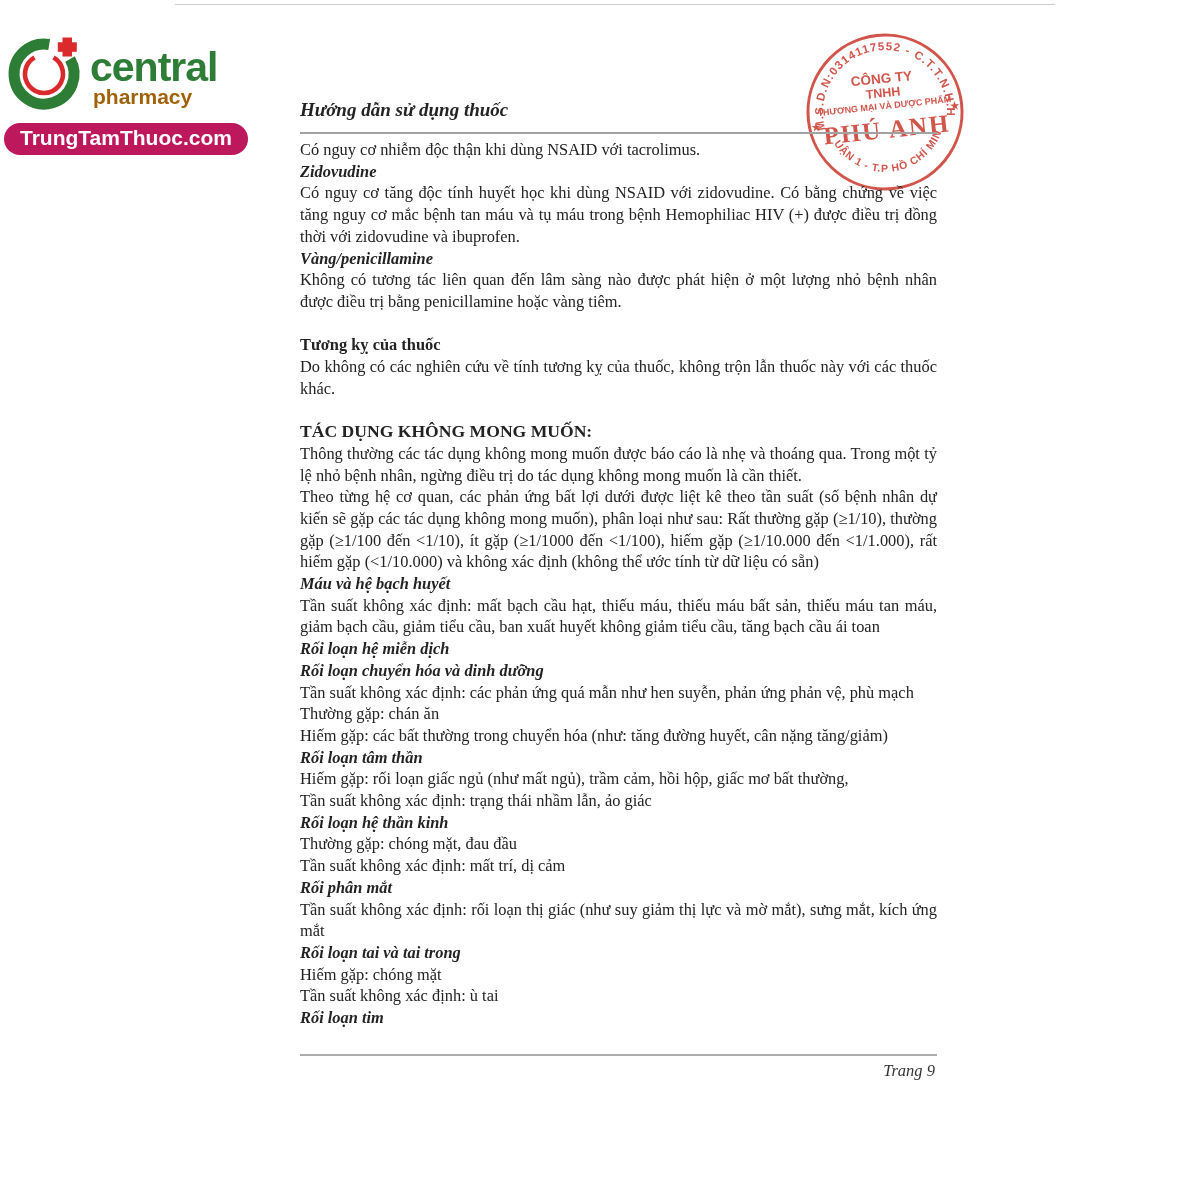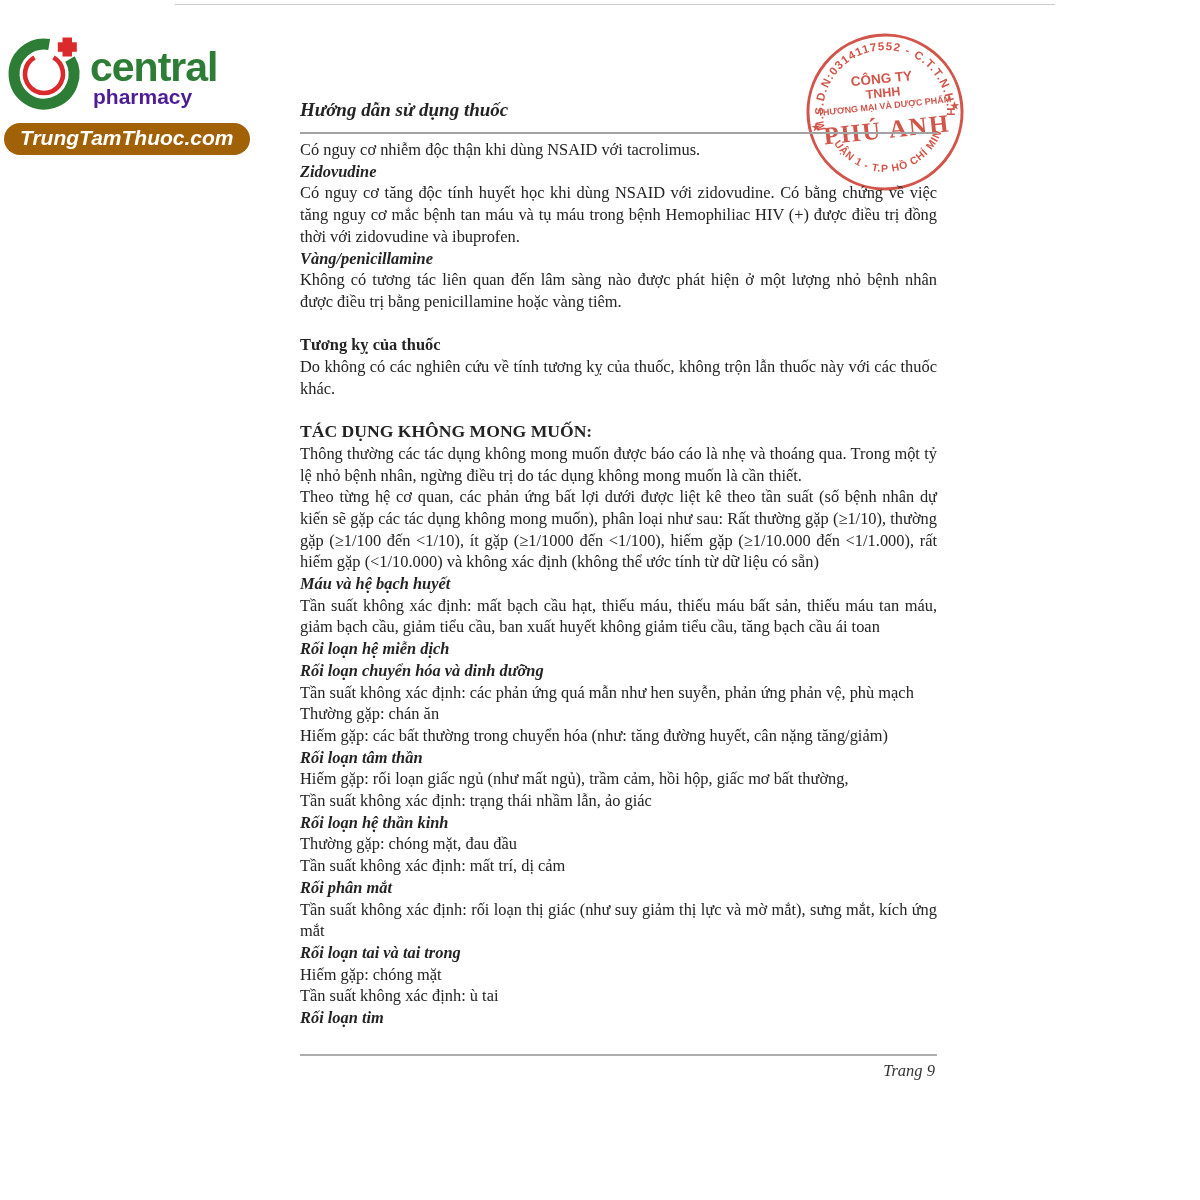--- a/index.html
+++ b/index.html
@@ -48,24 +48,24 @@
   <div class="logo">
     <div class="logo-row">
       <svg class="logo-mark" viewBox="0 0 80 80">
         <path d="M 45.2 10.5 A 30 30 0 1 0 66 25" fill="none" stroke="#2e7d36" stroke-width="11"></path>
         <path d="M 30.5 23.5 A 19 19 0 1 0 49.5 23.5" fill="none" stroke="#da2a2c" stroke-width="4.6"></path>
         <rect x="58.5" y="3.5" width="9.5" height="19" fill="#da2a2c"></rect>
         <rect x="53.8" y="8.3" width="19" height="9.5" fill="#da2a2c"></rect>
       </svg>
       <div class="logo-text">
         <div class="logo-brand" style="color:#2e7d36;">central</div>
-        <div class="logo-sub" style="color:#4c1d95;">pharmacy</div>
+        <div class="logo-sub" style="color:#a16207;">pharmacy</div>
       </div>
     </div>
-    <div class="logo-badge" style="background:#a16207;font-style:italic;">TrungTamThuoc.com</div>
+    <div class="logo-badge" style="background:#be185d;">TrungTamThuoc.com</div>
   </div>
 
   <svg class="stamp" viewBox="0 0 200 200">
     <g transform="rotate(-6 100 100)">
       <circle cx="100" cy="100" r="77" fill="none" stroke="#cd4337" stroke-width="3"></circle>
       <defs>
         <path id="arcTop" d="M 41.7 121.2 A 62 62 0 1 1 158.3 121.2" fill="none"></path>
         <path id="arcBot" d="M 46.1 126.3 A 60 60 0 0 0 153.9 126.3" fill="none"></path>
       </defs>
       <text font-size="11.5" font-weight="bold" letter-spacing="1.1" font-family="Liberation Sans, sans-serif">

